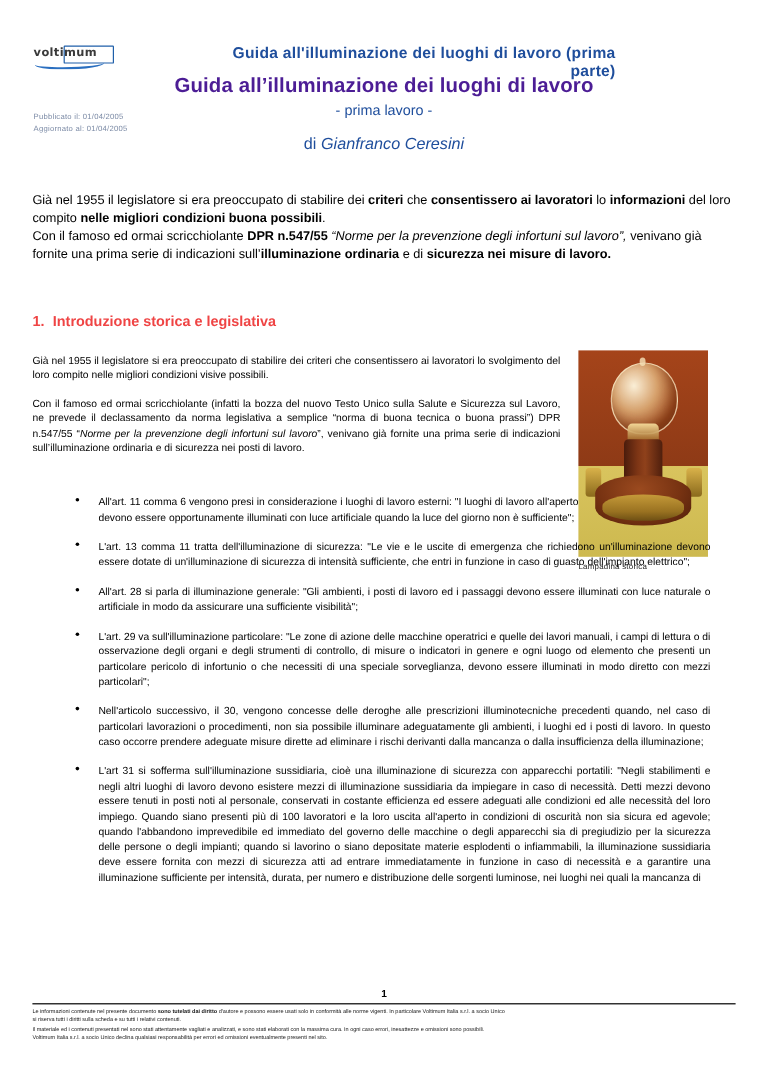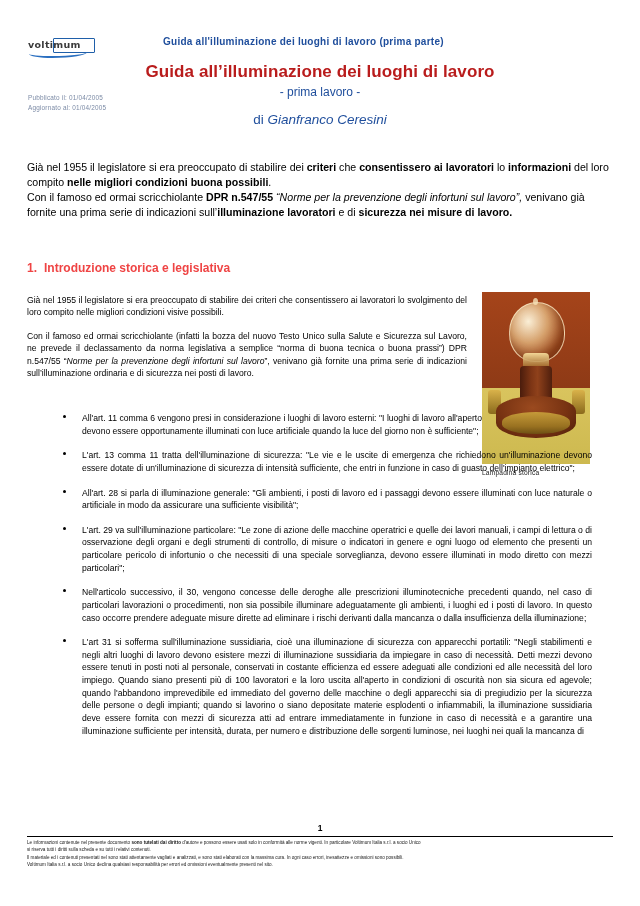--- a/index.html
+++ b/index.html
@@ -63,37 +63,37 @@
     width: 58px;
     height: 8px;
     border-bottom: 2px solid #2a6fc0;
     border-radius: 0 0 60% 40%;
   }
   .header-title {
     position: absolute;
     right: 2px;
     top: 0px;
     width: 350px;
-    text-align: left;
-    font-size: 10px;
+    text-align: right;
+    font-size: 13px;
     font-weight: bold;
     color: #1f4e9c;
     letter-spacing: 0.25px;
   }
 
   
   .doc-title {
     position: absolute;
     top: 62px;
     left: 0;
     width: 640px;
     text-align: center;
     font-size: 17px;
     font-weight: bold;
-    color: #b91c1c;
+    color: #4c1d95;
     letter-spacing: 0.1px;
   }
   .doc-subtitle {
     position: absolute;
     top: 85px;
     left: 0;
     width: 640px;
     text-align: center;
     font-size: 12px;
     color: #1f4e9c;
@@ -326,21 +326,21 @@
     <span>di </span><em>Gianfranco Ceresini</em>
   </div>
 
   <div class="pubdates">
     <div>Pubblicato il: 01/04/2005</div>
     <div>Aggiornato al: 01/04/2005</div>
   </div>
 
   <div class="intro">
     <span>Già nel 1955 il legislatore si era preoccupato di stabilire dei </span><b>criteri</b><span> che </span><b>consentissero ai lavoratori</b><span> lo </span><b>informazioni</b><span> del loro compito </span><b>nelle migliori condizioni buona possibili</b><span>.</span><br>
-    <span>Con il famoso ed ormai scricchiolante </span><b>DPR n.547/55</b><i> “Norme per la prevenzione degli infortuni sul lavoro”,</i><span> venivano già fornite una prima serie di indicazioni sull’</span><b>illuminazione lavoratori</b><span> e di </span><b>sicurezza nei misure di lavoro</b><b>.</b>
+    <span>Con il famoso ed ormai scricchiolante </span><b>DPR n.547/55</b><i> “Norme per la prevenzione degli infortuni sul lavoro”,</i><span> venivano già fornite una prima serie di indicazioni sull’</span><b>illuminazione ordinaria</b><span> e di </span><b>sicurezza nei misure di lavoro</b><b>.</b>
   </div>
 
   <div class="section-heading">
     <span class="num">1.</span><span>Introduzione storica e legislativa</span>
   </div>
 
   <div class="body-narrow">
     <p>Già nel 1955 il legislatore si era preoccupato di stabilire dei criteri che consentissero ai lavoratori lo svolgimento del loro compito nelle migliori condizioni visive possibili.</p>
     <p><span>Con il famoso ed ormai scricchiolante (infatti la bozza del nuovo Testo Unico sulla Salute e Sicurezza sul Lavoro, ne prevede il declassamento da norma legislativa a semplice “norma di buona tecnica o buona prassi”) DPR n.547/55 “</span><i>Norme per la prevenzione degli infortuni sul lavoro</i><span>”, venivano già fornite una prima serie di indicazioni sull’illuminazione ordinaria e di sicurezza nei posti di lavoro.</span></p>
   </div>

